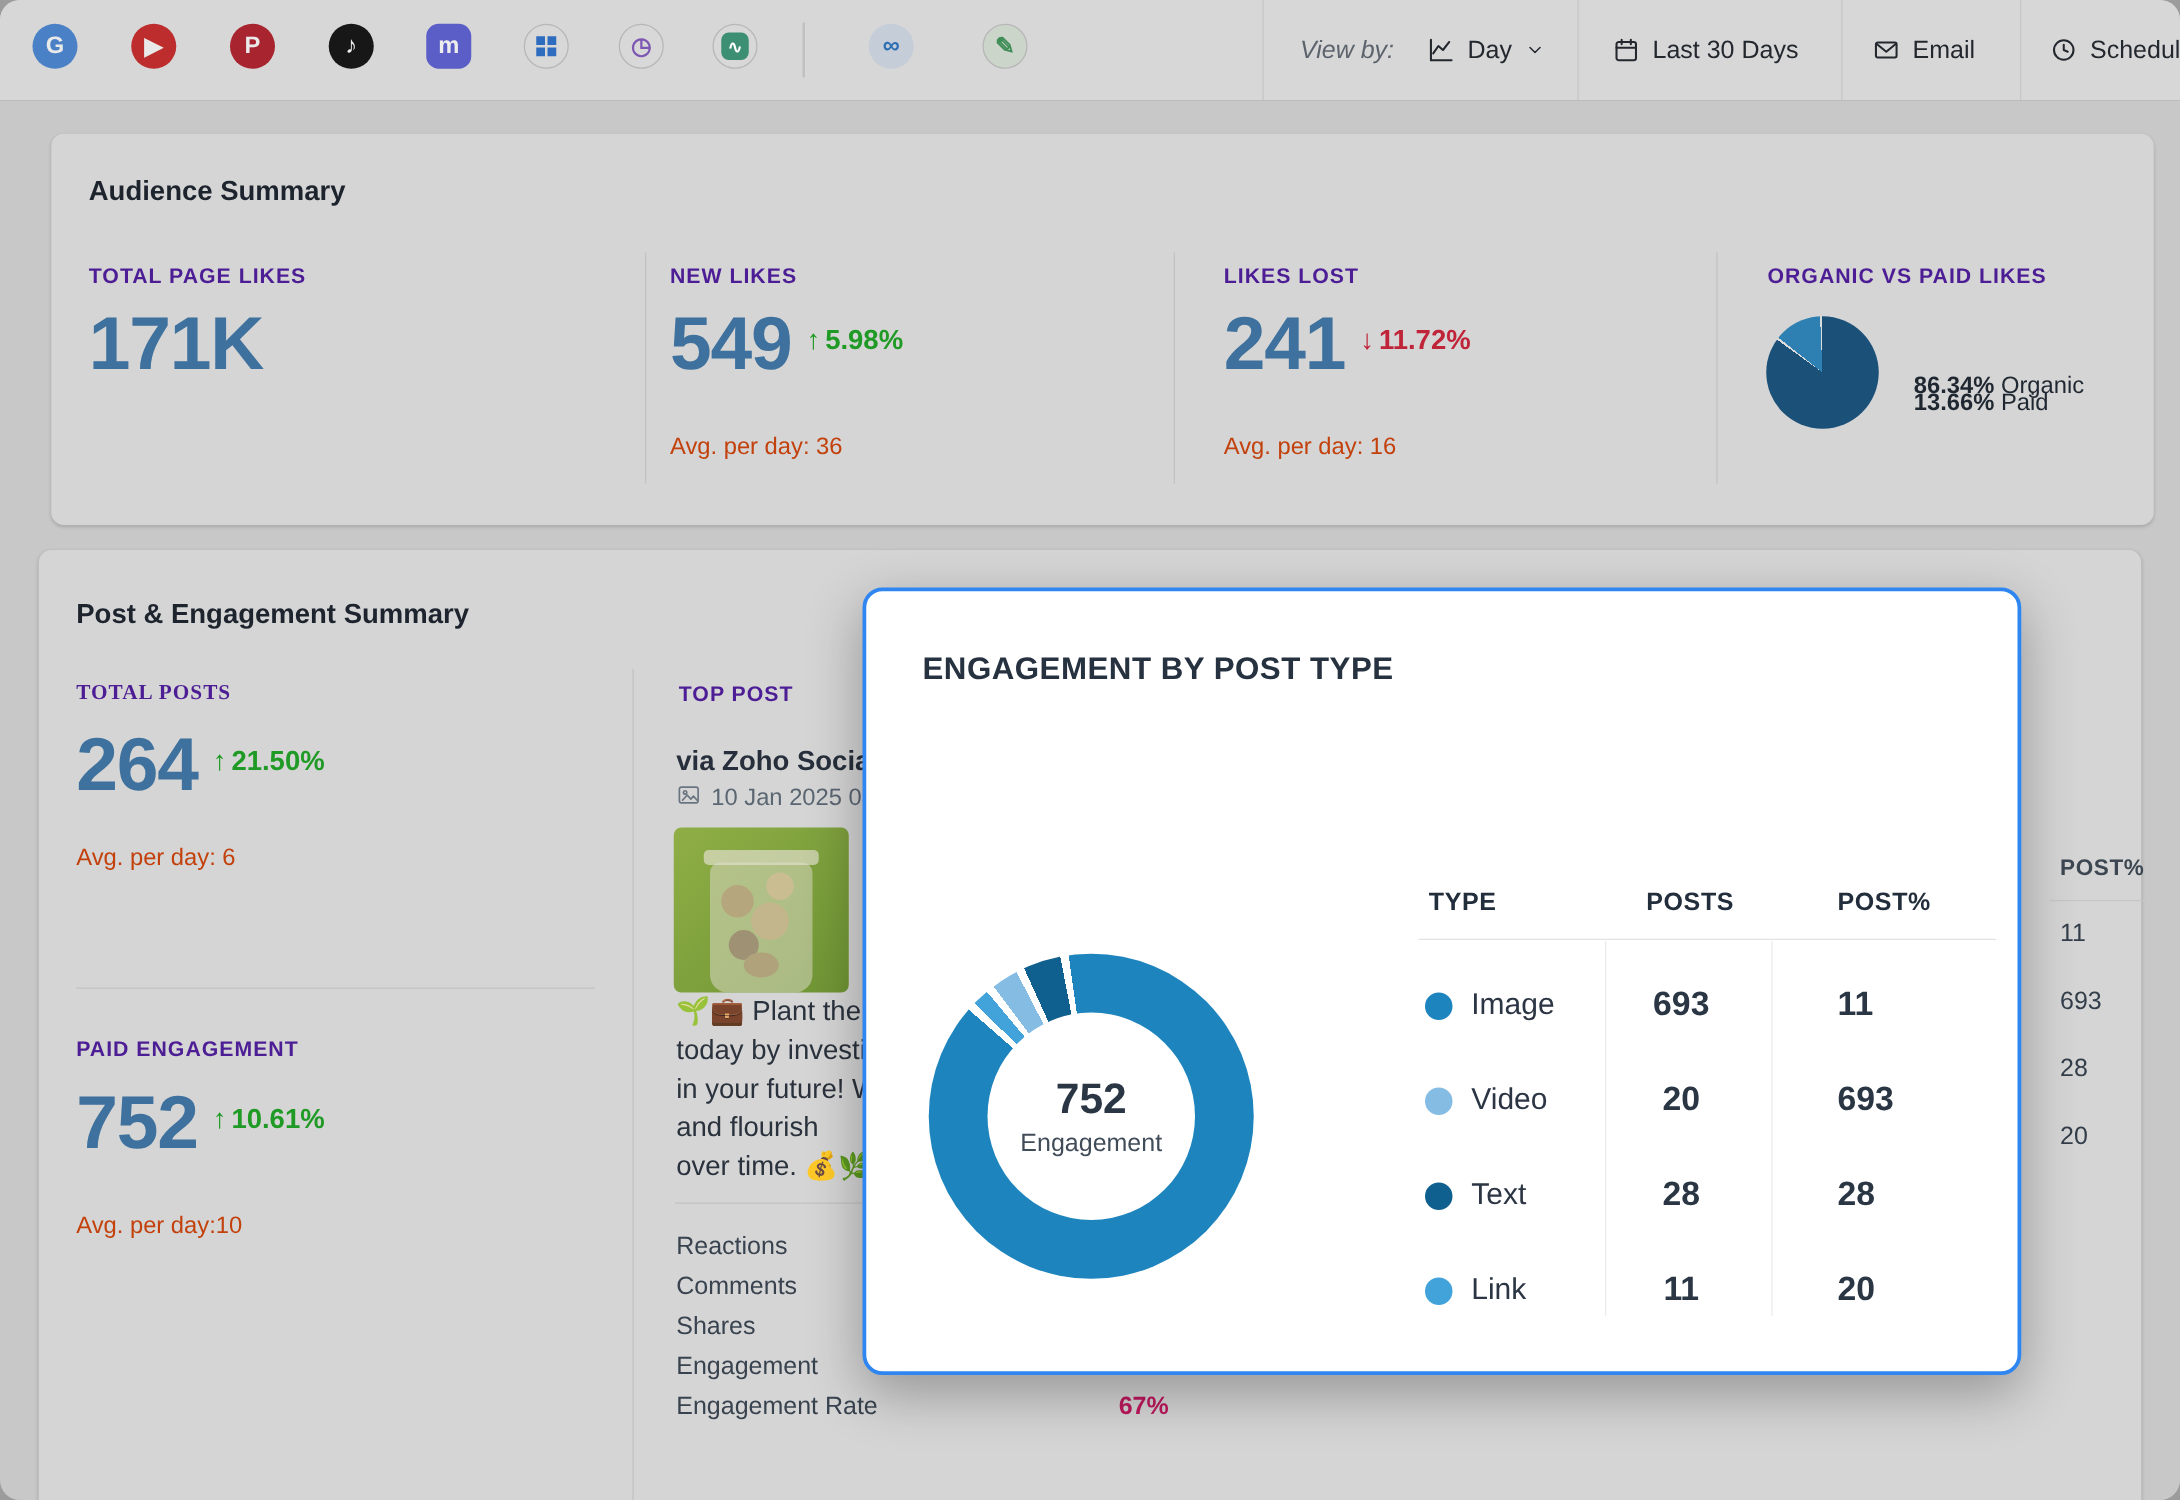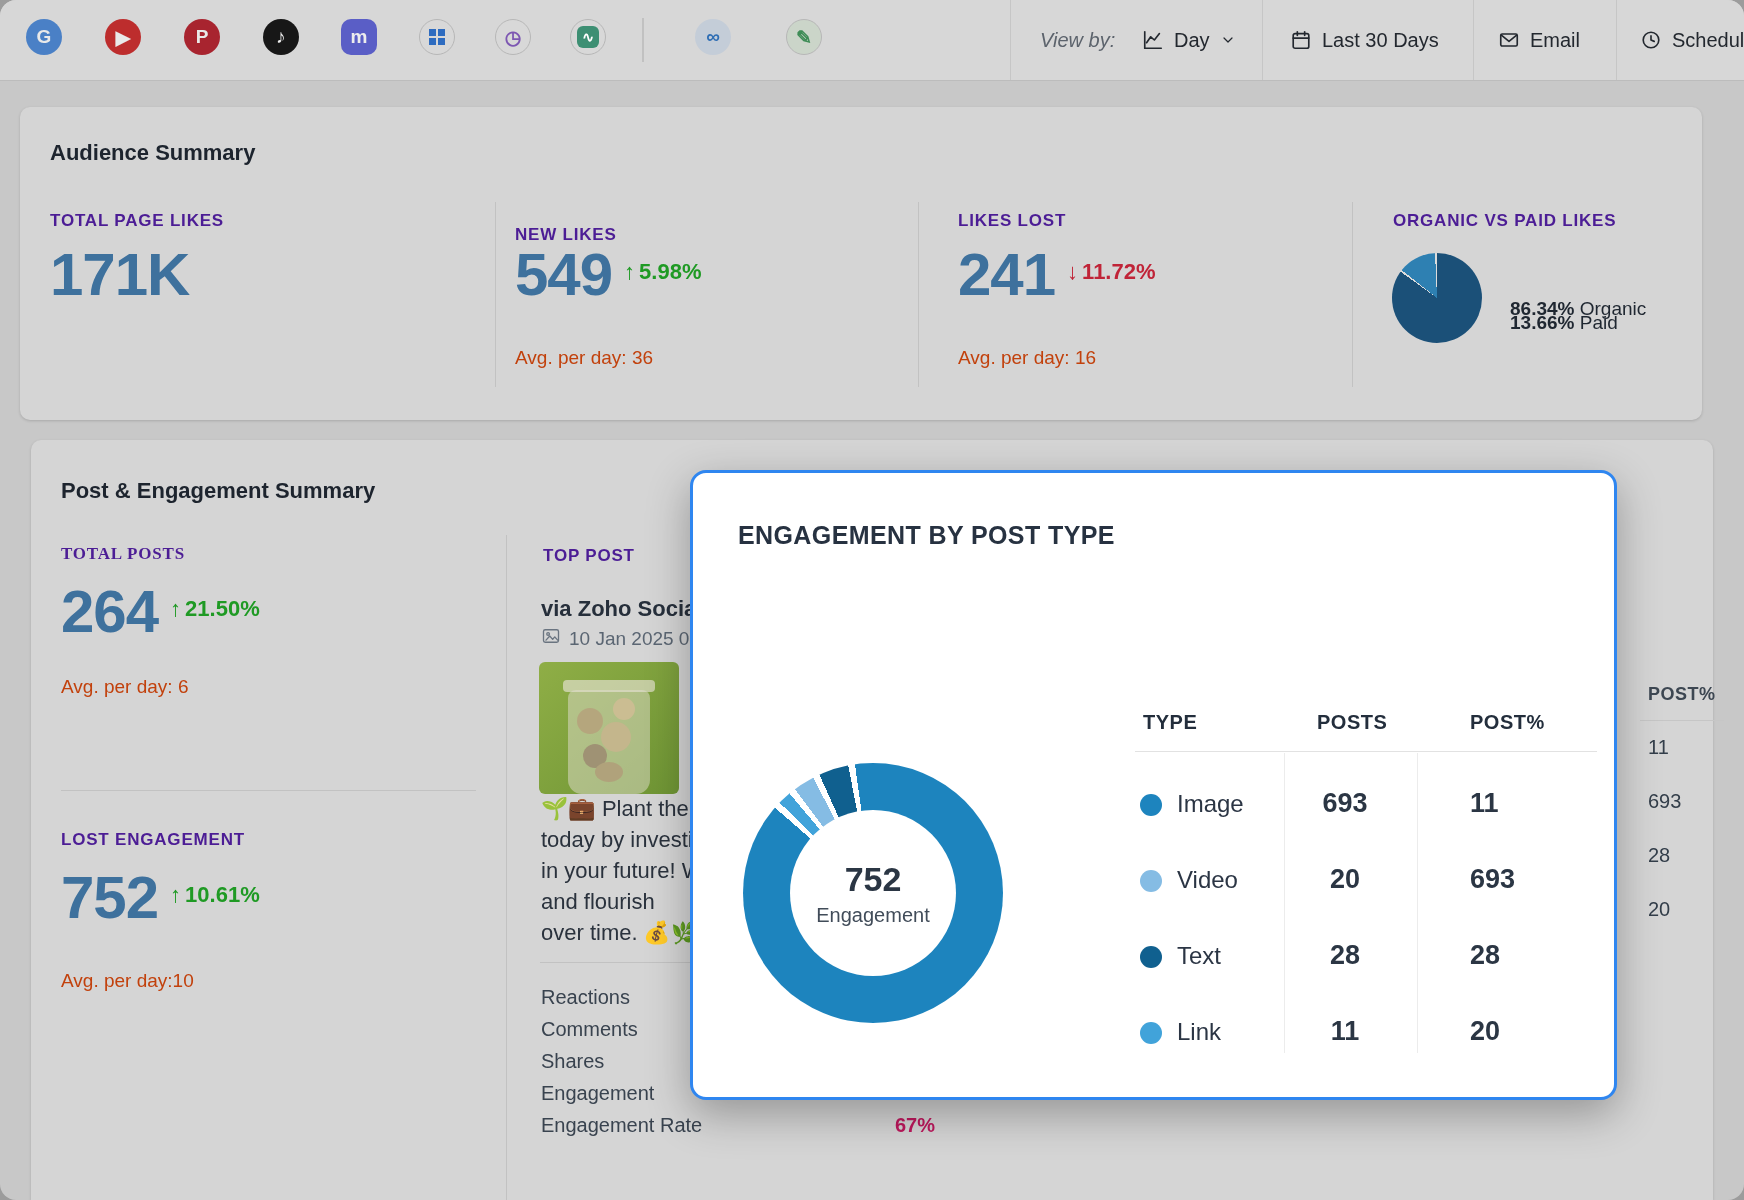--- a/index.html
+++ b/index.html
@@ -161,33 +161,33 @@
       <span class="tool-ic">
         <svg width="22" height="22" viewBox="0 0 24 24">
             <circle cx="12" cy="12" r="8.5"></circle>
             <polyline points="12,7.5 12,12 15.5,13.5"></polyline>
           </svg>
       </span>
       <span>Schedule</span>
     </div>
   </div>
 
-  <div class="card" style="left:20px;top:107px;width:1682px;height:313px;">
+  <div class="card" style="left:41px;top:107px;width:1682px;height:313px;">
     <div class="card-title" style="left:30px;top:33px;">Audience Summary</div>
 
     <div class="vdiv" style="left:475px;top:95px;height:185px;"></div>
     <div class="vdiv" style="left:898px;top:95px;height:185px;"></div>
     <div class="vdiv" style="left:1332px;top:95px;height:185px;"></div>
 
     <div class="sec-label" style="left:30px;top:104px;">TOTAL PAGE LIKES</div>
     <div class="numrow" style="left:30px;top:138px;">
       <span class="bignum">171K</span>
     </div>
 
-    <div class="sec-label" style="left:495px;top:104px;margin-top:14px;">NEW LIKES</div>
+    <div class="sec-label" style="left:495px;top:104px;">NEW LIKES</div>
     <div class="numrow" style="left:495px;top:138px;">
       <span class="bignum">549</span>
       <span class="delta up">
           <span>↑</span>
           <span>5.98%</span>
         </span>
     </div>
     <div class="avg" style="left:495px;top:240px;">Avg. per day: 36</div>
 
     <div class="sec-label" style="left:938px;top:104px;">LIKES LOST</div>
@@ -222,21 +222,21 @@
       <span class="bignum">264</span>
       <span class="delta up">
           <span>↑</span>
           <span>21.50%</span>
         </span>
     </div>
     <div class="avg" style="left:30px;top:236px;">Avg. per day: 6</div>
 
     <div class="hdiv" style="left:30px;top:350px;width:415px;"></div>
 
-    <div class="sec-label" style="left:30px;top:390px;">LOST ENGAGEMENT</div>
+    <div class="sec-label" style="left:30px;top:390px;">PAID ENGAGEMENT</div>
     <div class="numrow" style="left:30px;top:428px;">
       <span class="bignum">752</span>
       <span class="delta up">
           <span>↑</span>
           <span>10.61%</span>
         </span>
     </div>
     <div class="avg" style="left:30px;top:530px;">Avg. per day:10</div>
 
     <div class="sec-label" style="left:512px;top:106px;">TOP POST</div>

